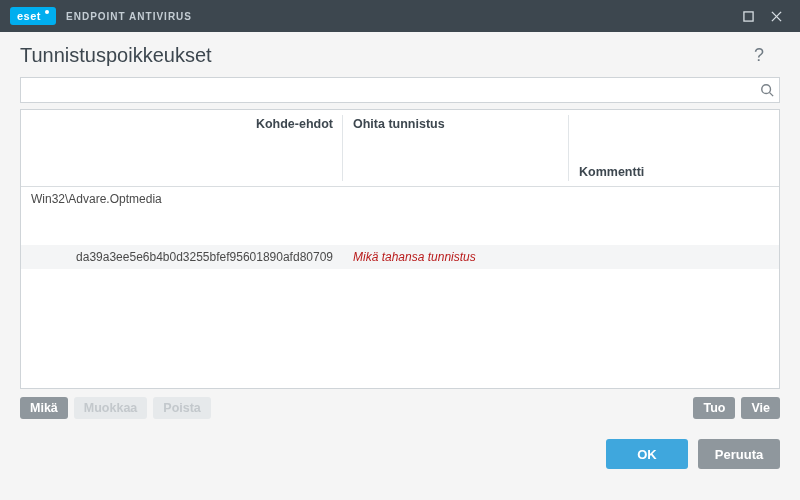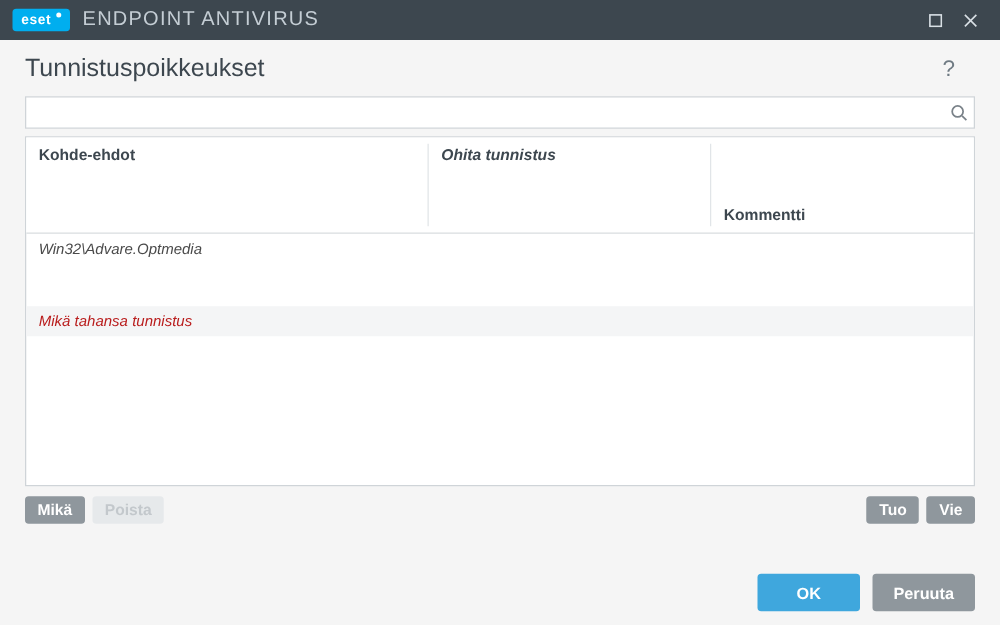--- a/index.html
+++ b/index.html
@@ -1,52 +1,52 @@
 <!DOCTYPE html>
 <html><head>
 <meta charset="utf-8">
 <style>
   * { box-sizing: border-box; margin: 0; padding: 0; font-family: "Segoe UI", Arial, sans-serif; }
   html, body { width: 800px; height: 500px; overflow: hidden; background: #f5f5f5; }
   .titlebar { height: 32px; background: #3d474f; display: flex; align-items: center; padding: 16px 10px; color: #d9e0e5; }
   .brand-badge { background: #00aeef; color: #fff; font-weight: 700; font-size: 11px; padding: 3px 7px; border-radius: 3px; letter-spacing: 0.5px; display: inline-flex; align-items: center; }
   .brand-badge .dot { width: 4px; height: 4px; background: #fff; border-radius: 50%; margin-left: 4px; display: inline-block; position: relative; top: -4px; }
-  .brand-text { margin-left: 10px; font-size: 16px; letter-spacing: 1px; color: #c4cdd4; font-weight: 400; text-align: right; }
+  .brand-text { margin-left: 10px; font-size: 10px; letter-spacing: 1px; color: #c4cdd4; font-weight: 700; text-align: right; }
   .titlebar-spacer { flex: 1; }
   .titlebar-btn { width: 28px; height: 32px; display: flex; align-items: center; justify-content: center; color: #d9e0e5; cursor: pointer; }
   .titlebar-btn svg { width: 11px; height: 11px; stroke: #d9e0e5; stroke-width: 1.4; fill: none; }
   .header-row { display: flex; align-items: center; padding: 12px 32px 10px 20px; }
   .page-title { font-size: 20px; font-weight: 400; color: #3d474f; }
   .header-spacer { flex: 1; }
   .help-btn { font-size: 18px; color: #6f7a83; cursor: pointer; padding: 0 4px; }
   .content { padding: 0 20px; }
   .search-wrap { position: relative; margin-bottom: 6px; }
   .search-input { width: 100%; height: 26px; border: 1px solid #cfd4d8; background: #fff; padding: 0 30px 0 8px; font-size: 12.5px; color: #333; outline: none; }
   .search-icon { position: absolute; right: 6px; top: 50%; transform: translateY(-50%); width: 14px; height: 14px; cursor: pointer; }
   .search-icon svg { width: 14px; height: 14px; stroke: #7a8289; stroke-width: 1.6; fill: none; }
   .table-container { border: 1px solid #cfd4d8; background: #fff; height: 280px; display: flex; flex-direction: column; }
   .thead { display: flex; border-bottom: 1px solid #d9dde0; background: #fff; }
   .th { font-size: 12.5px; font-weight: 700; color: #3d474f; padding: 7px 10px; position: relative; }
   .th:not(:last-child)::after { content: ""; position: absolute; right: 0; top: 5px; bottom: 5px; width: 1px; background: #e1e5e8; }
-  .col0 { flex: 0 0 322px; }
-  .col1 { flex: 0 0 226px; font-style: italic; }
+  .col0 { flex: 0 0 322px; text-align: right; }
+  .col1 { flex: 0 0 226px; }
   .col2 { flex: 1; margin-top: 48px; }
   .tbody { flex: 1; overflow: auto; }
   .trow { display: flex; font-size: 12px; color: #4a4a4a; }
   .td { padding: 5px 10px; white-space: nowrap; overflow: hidden; text-overflow: ellipsis; }
   .trow.alt { background: #f4f5f6; }
   .italic { font-style: italic; color: #b91c1c; }
   .toolbar { display: flex; gap: 6px; padding: 8px 20px 0 20px; align-items: center; }
   .toolbar-spacer { flex: 1; }
   .tbtn { background: #8f979d; color: #fff; font-size: 12.5px; font-weight: 600; padding: 4px 10px; border: none; border-radius: 3px; cursor: pointer; }
   .tbtn.disabled { background: #e6e9eb; color: #c3c8cc; cursor: default; }
   .footer { display: flex; gap: 10px; justify-content: flex-end; padding: 20px; align-items: flex-end; }
   .fbtn { min-width: 82px; height: 30px; border: none; border-radius: 3px; font-size: 13px; font-weight: 600; cursor: pointer; }
   .fbtn.primary { background: #3fa7dd; color: #fff; }
-  .fbtn.secondary { background: #8f979d; color: #fff; margin-top: 20px; }
+  .fbtn.secondary { background: #8f979d; color: #fff; }
 </style>
 </head>
 <body>
 
 <div class="titlebar">
   <span class="brand-badge">
     <span>eset</span>
       <span class="dot"></span>
   </span>
   <span class="brand-text">ENDPOINT ANTIVIRUS</span>
@@ -86,28 +86,30 @@
       <div class="th col0">Kohde-ehdot</div>
       <div class="th col1">Ohita tunnistus</div>
       <div class="th col2">Kommentti</div>
     </div>
     <div class="tbody">
       <div class="trow">
         <div class="td col1">Win32\Advare.Optmedia</div>
         <div class="td col2"></div>
       </div>
       <div class="trow alt">
+        <div class="td col0">da39a3ee5e6b4b0d3255bfef95601890afd80709</div>
         <div class="td col1 italic">Mikä tahansa tunnistus</div>
       </div>
     </div>
   </div>
 </div>
 
 <div class="toolbar">
   <button class="tbtn">Mikä</button>
+  <button class="tbtn disabled">Muokkaa</button>
   <button class="tbtn disabled">Poista</button>
   <span class="toolbar-spacer"></span>
   <button class="tbtn">Tuo</button>
   <button class="tbtn">Vie</button>
 </div>
 
 <div class="footer">
   <button class="fbtn primary">OK</button>
   <button class="fbtn secondary">Peruuta</button>
 </div>

